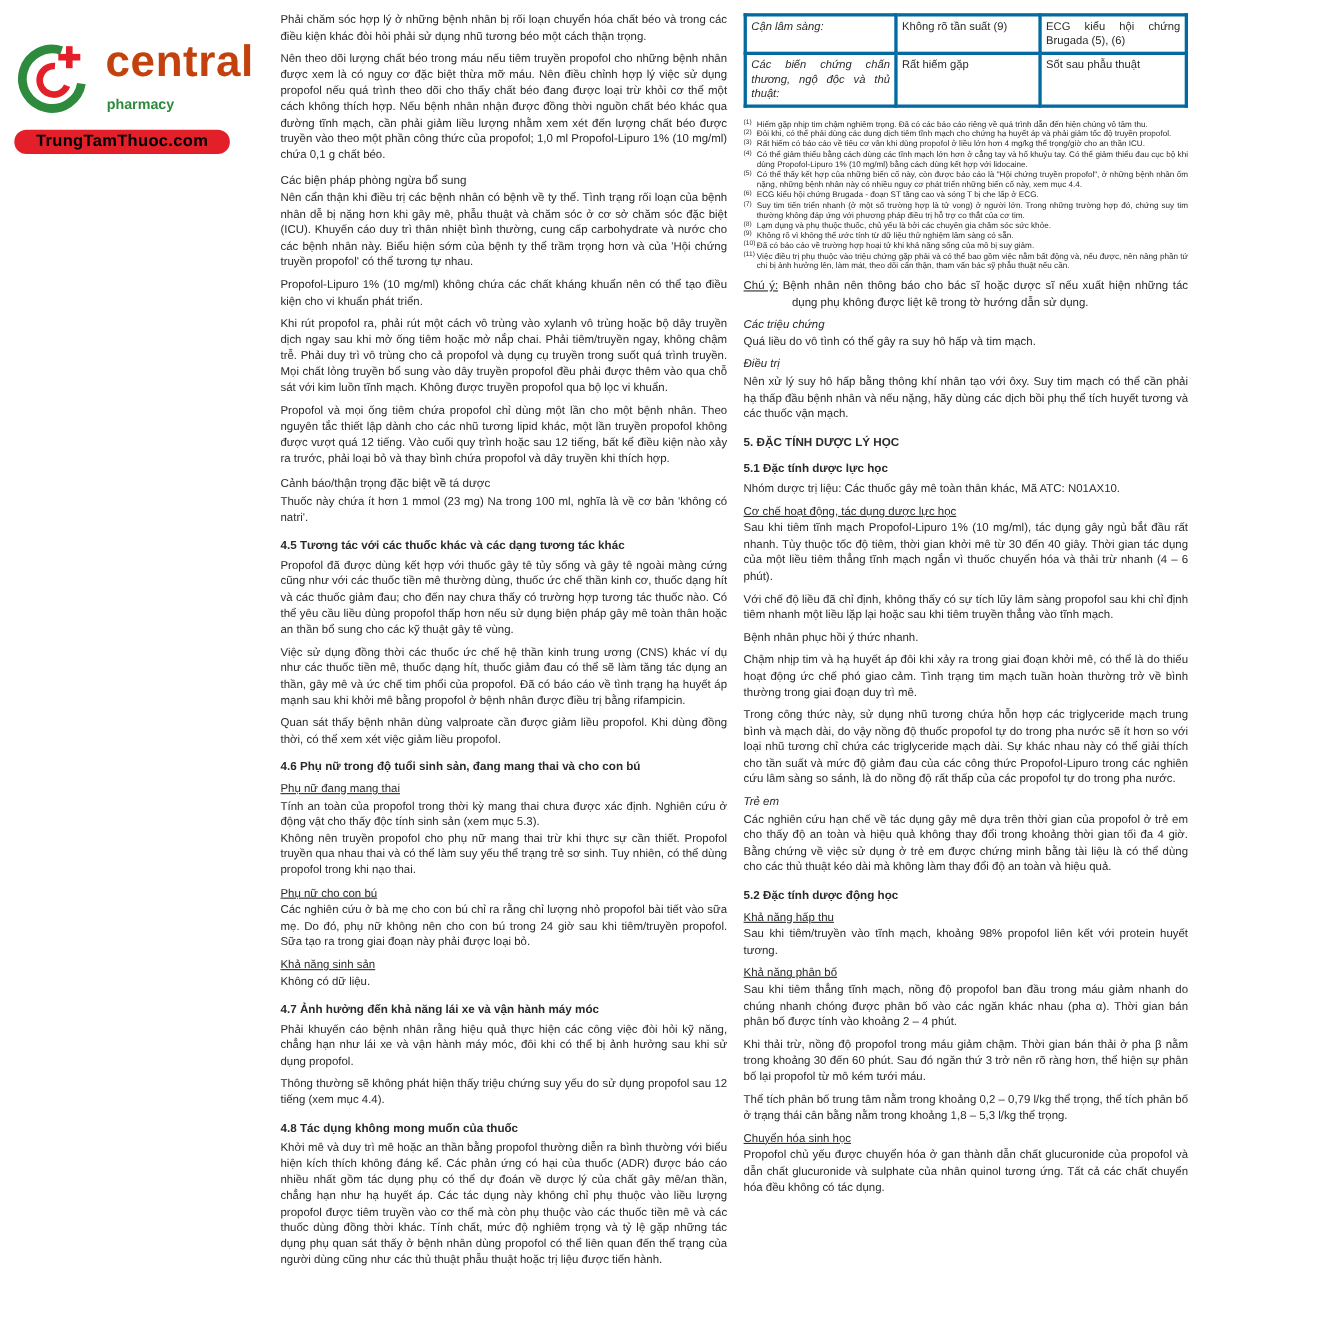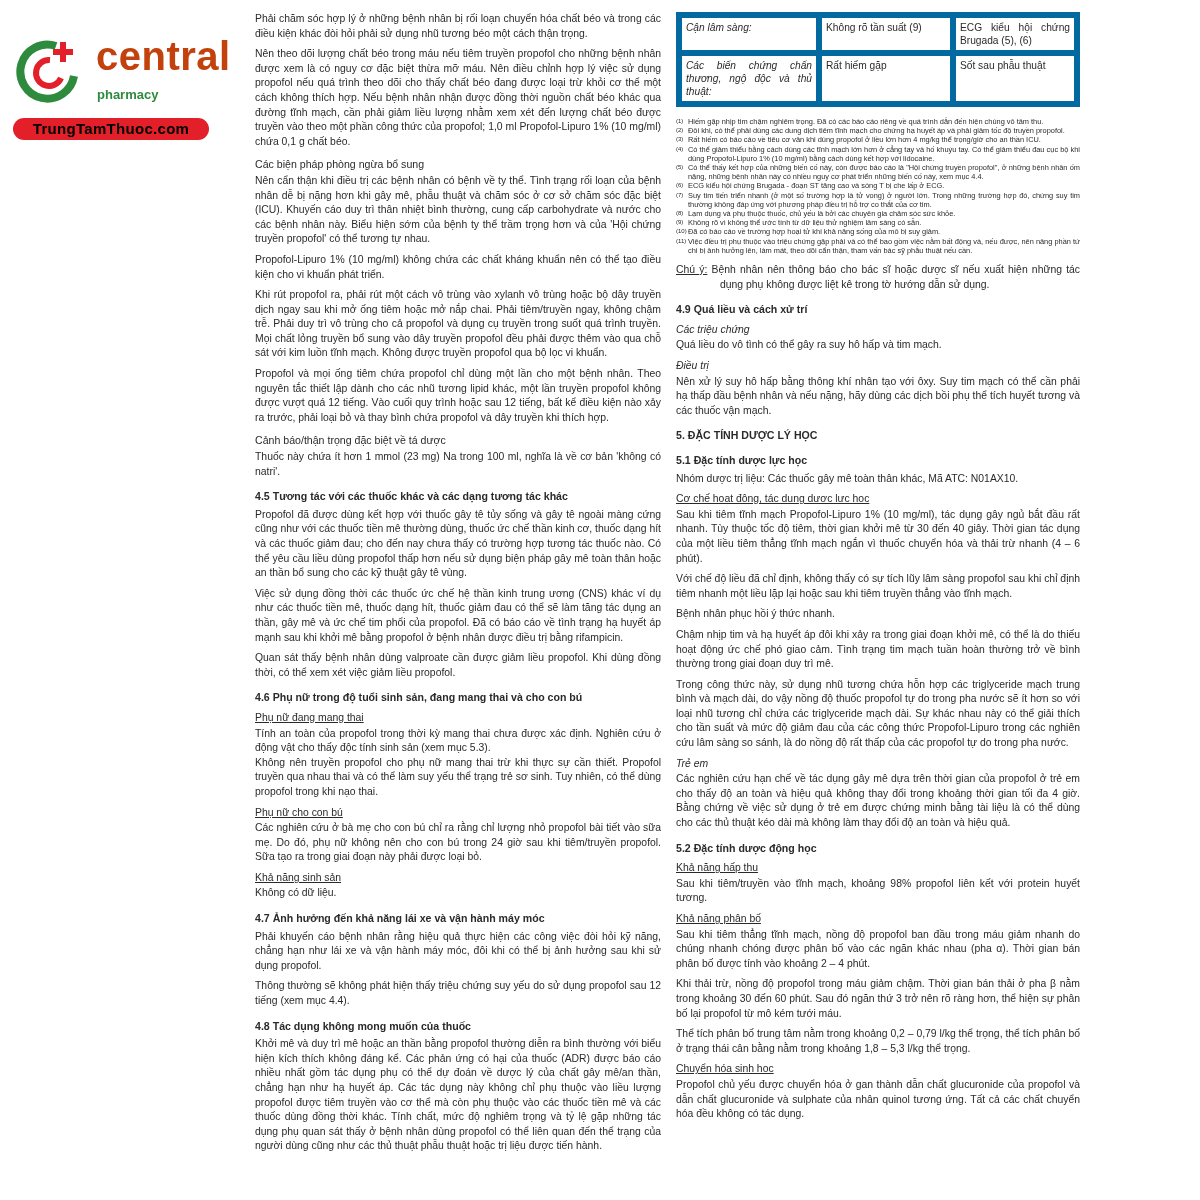--- a/index.html
+++ b/index.html
@@ -13,21 +13,21 @@
   .col { position: absolute; top: 12px; font-size: 10.4px; line-height: 14.6px; text-align: justify; }
   .col-left { left: 255px; width: 406px; }
   .col-right { left: 676px; width: 404px; }
   .col p { margin: 0 0 6px 0; }
   .col h4 { margin: 8px 0 2px 0; font-size: 10.6px; font-weight: normal; }
   .col h3 { margin: 10px 0 4px 0; font-size: 10.6px; font-weight: bold; }
   .col .ul { text-decoration: underline; margin: 6px 0 1px 0; }
   .col .it { font-style: italic; margin: 6px 0 1px 0; }
 
   table.ae { border-collapse: collapse; width: 404px; font-size: 10.2px; line-height: 13px; margin-bottom: 10px; }
-  table.ae td { border: 6px solid #0369a1; padding: 3px 4px; vertical-align: top; }
+  table.ae td { border: 3px solid #0369a1; padding: 3px 4px; vertical-align: top; }
   table.ae td.c0 { width: 126px; font-style: italic; }
   table.ae td.c1 { width: 120px; }
 
   .notes { font-size: 7.4px; line-height: 9.2px; margin-bottom: 8px; }
   .note { display: flex; }
   .note .n { width: 12px; flex: 0 0 12px; font-size: 6px; }
   .note .t { flex: 1; text-align: justify; }
   .chuy { margin: 6px 0 8px 0; padding-left: 44px; text-indent: -44px; }
   .chuy .lbl { text-decoration: underline; }
 </style>
@@ -133,21 +133,20 @@
         <span class="t">Đã có báo cáo về trường hợp hoại tử khi khả năng sống của mô bị suy giảm.</span>
       </div>
     <div class="note">
         <span class="n">(11)</span>
         <span class="t">Việc điều trị phụ thuộc vào triệu chứng gặp phải và có thể bao gồm việc nằm bất động và, nếu được, nên nâng phần tứ chi bị ảnh hưởng lên, làm mát, theo dõi cẩn thận, tham vấn bác sỹ phẫu thuật nếu cần.</span>
       </div>
   </div>
 
   <p class="chuy"><span class="lbl">Chú ý:</span><span> Bệnh nhân nên thông báo cho bác sĩ hoặc dược sĩ nếu xuất hiện những tác dụng phụ không được liệt kê trong tờ hướng dẫn sử dụng.</span></p>
 
-  <h3>4.9 Quá liều và cách xử trí</h3>
   <div class="it">Các triệu chứng</div>
   <p>Quá liều do vô tình có thể gây ra suy hô hấp và tim mạch.</p>
   <div class="it">Điều trị</div>
   <p>Nên xử lý suy hô hấp bằng thông khí nhân tạo với ôxy. Suy tim mạch có thể cần phải hạ thấp đầu bệnh nhân và nếu nặng, hãy dùng các dịch bồi phụ thể tích huyết tương và các thuốc vận mạch.</p>
 
   <h3>5.   ĐẶC TÍNH DƯỢC LÝ HỌC</h3>
   <h3>5.1 Đặc tính dược lực học</h3>
   <p>Nhóm dược trị liệu: Các thuốc gây mê toàn thân khác, Mã ATC: N01AX10.</p>
   <div class="ul">Cơ chế hoạt động, tác dụng dược lực học</div>
   <p>Sau khi tiêm tĩnh mạch Propofol-Lipuro 1% (10 mg/ml), tác dụng gây ngủ bắt đầu rất nhanh. Tùy thuộc tốc độ tiêm, thời gian khởi mê từ 30 đến 40 giây. Thời gian tác dụng của một liều tiêm thẳng tĩnh mạch ngắn vì thuốc chuyển hóa và thải trừ nhanh (4 – 6 phút).</p>

